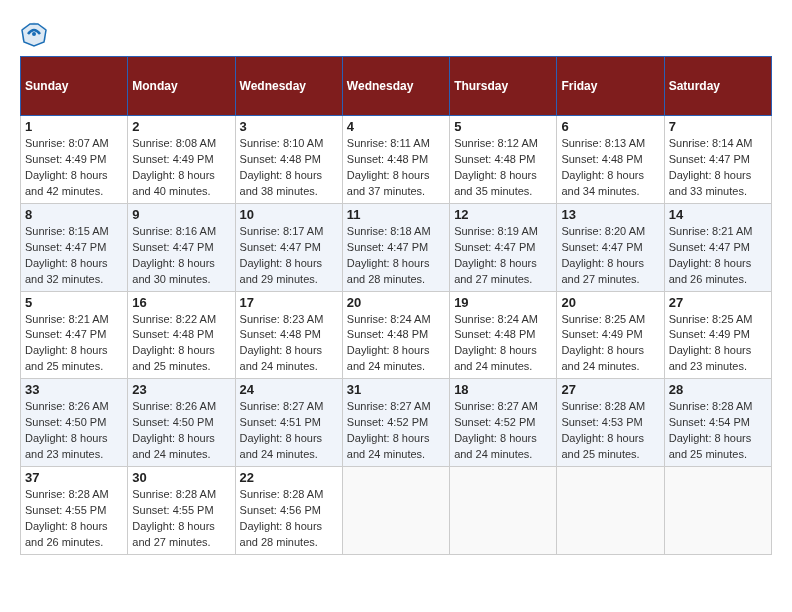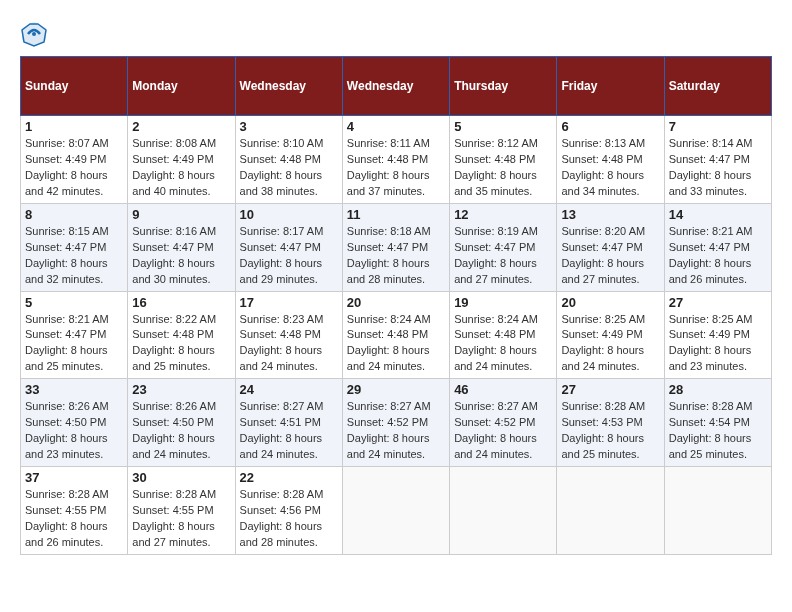--- a/index.html
+++ b/index.html
@@ -229,25 +229,25 @@
           </td>
           <td>
             <span class="day-number">23</span>
             <div class="cell-text">Sunrise: 8:26 AM<br>Sunset: 4:50 PM<br>Daylight: 8 hours<br>and 24 minutes.</div>
           </td>
           <td>
             <span class="day-number">24</span>
             <div class="cell-text">Sunrise: 8:27 AM<br>Sunset: 4:51 PM<br>Daylight: 8 hours<br>and 24 minutes.</div>
           </td>
           <td>
-            <span class="day-number">29</span>
+            <span class="day-number">31</span>
             <div class="cell-text">Sunrise: 8:27 AM<br>Sunset: 4:52 PM<br>Daylight: 8 hours<br>and 24 minutes.</div>
           </td>
           <td>
-            <span class="day-number">46</span>
+            <span class="day-number">18</span>
             <div class="cell-text">Sunrise: 8:27 AM<br>Sunset: 4:52 PM<br>Daylight: 8 hours<br>and 24 minutes.</div>
           </td>
           <td>
             <span class="day-number">27</span>
             <div class="cell-text">Sunrise: 8:28 AM<br>Sunset: 4:53 PM<br>Daylight: 8 hours<br>and 25 minutes.</div>
           </td>
           <td>
             <span class="day-number">28</span>
             <div class="cell-text">Sunrise: 8:28 AM<br>Sunset: 4:54 PM<br>Daylight: 8 hours<br>and 25 minutes.</div>
           </td>

